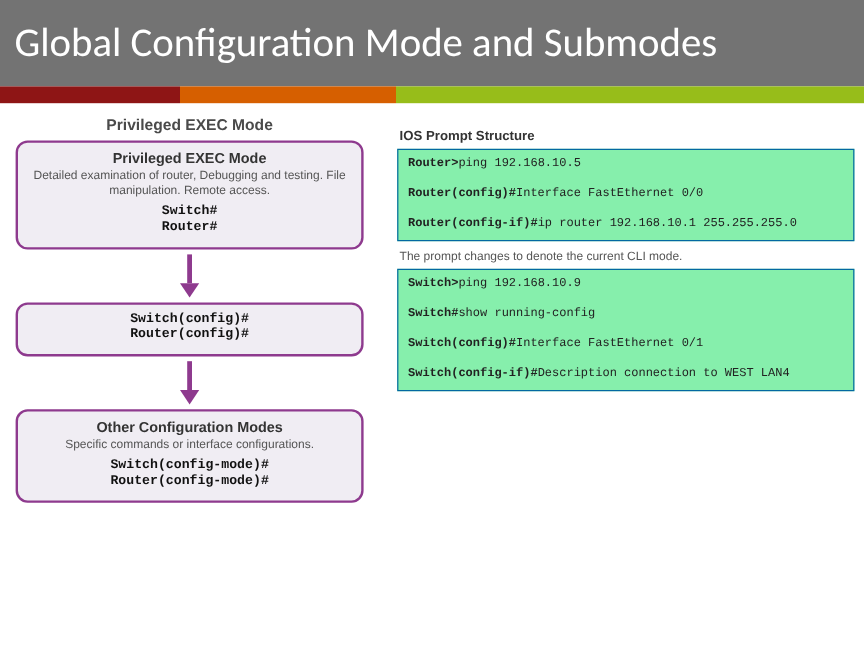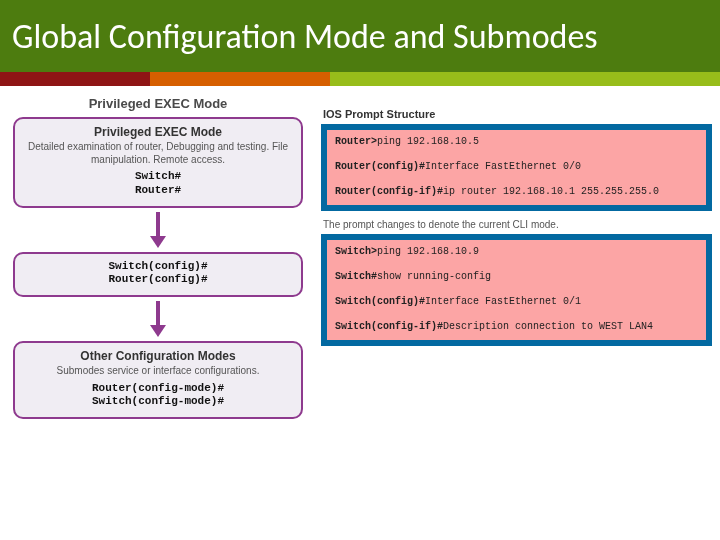--- a/index.html
+++ b/index.html
@@ -4,39 +4,39 @@
 <style>
   * { box-sizing: border-box; margin: 0; padding: 0; }
   body {
     width: 720px;
     height: 540px;
     background: #fff;
     font-family: Arial, Helvetica, sans-serif;
     overflow: hidden;
   }
   .header {
-    background: #4d7c0f;
+    background: #737373;
     height: 72px;
     display: flex;
     align-items: center;
     padding-left: 12px;
   }
   .header h1 {
     font-family: "Calibri Light", Calibri, Arial, sans-serif;
     font-weight: 300;
     font-size: 34px;
     color: #fff;
   }
   .stripe { display: flex; height: 14px; }
   .stripe .s1 { background: #8e1515; flex: 0 0 150px; }
   .stripe .s2 { background: #d65f00; flex: 0 0 180px; }
   .stripe .s3 { background: #97bd1a; flex: 1; }
   .content {
     display: flex;
-    gap: 13px;
+    gap: 23px;
     padding: 10px 8px 6px 8px;
     justify-content: flex-end;
   }
   .left {
     flex: 0 0 300px;
     display: flex;
     flex-direction: column;
     align-items: center;
   }
   .col-title {
@@ -96,22 +96,22 @@
     flex-direction: column;
     font-size: 11px;
     color: #333;
   }
   .ios-title {
     font-weight: bold;
     font-size: 11px;
     margin: 12px 0 4px 2px;
   }
   .term {
-    border: 6px solid #0369a1;
-    background: #fca5a5;
+    border: 1px solid #0369a1;
+    background: #86efac;
     padding: 6px 8px;
     font-family: "Courier New", monospace;
     font-size: 10px;
     color: #222;
     line-height: 1.1;
   }
   .term .line { margin-bottom: 14px; white-space: nowrap; }
   .term .line:last-child { margin-bottom: 2px; }
   .term .b { font-weight: bold; }
   .caption {
@@ -154,23 +154,23 @@
       <div class="mb-code">Router(config)#</div>
     </div>
 
     <div class="arrow-wrap">
       <div class="arrow-shaft"></div>
         <div class="arrow-head"></div>
     </div>
 
     <div class="mode-box">
       <div class="mb-title">Other Configuration Modes</div>
-      <div class="mb-desc">Submodes service or interface configurations.</div>
+      <div class="mb-desc">Specific commands or interface configurations.</div>
+      <div class="mb-code">Switch(config-mode)#</div>
       <div class="mb-code">Router(config-mode)#</div>
-      <div class="mb-code">Switch(config-mode)#</div>
     </div>
   </div>
 
   <div class="right">
     <div class="ios-title">IOS Prompt Structure</div>
 
     <div class="term">
       <div class="line"><span class="b">Router&gt;</span><span>ping 192.168.10.5</span></div>
       <div class="line"><span class="b">Router(config)#</span><span>Interface FastEthernet 0/0</span></div>
       <div class="line"><span class="b">Router(config-if)#</span><span>ip router 192.168.10.1 255.255.255.0</span></div>

